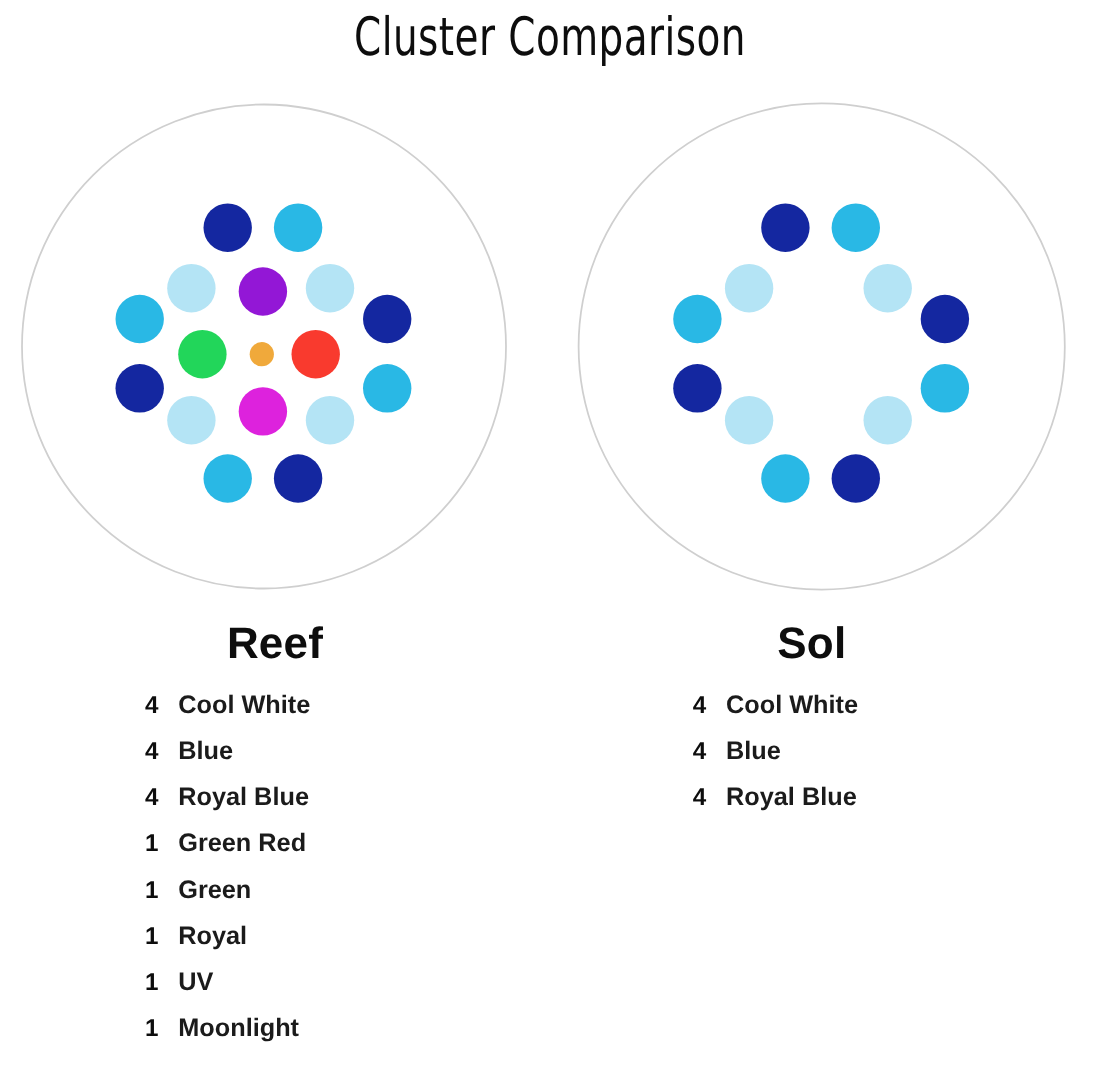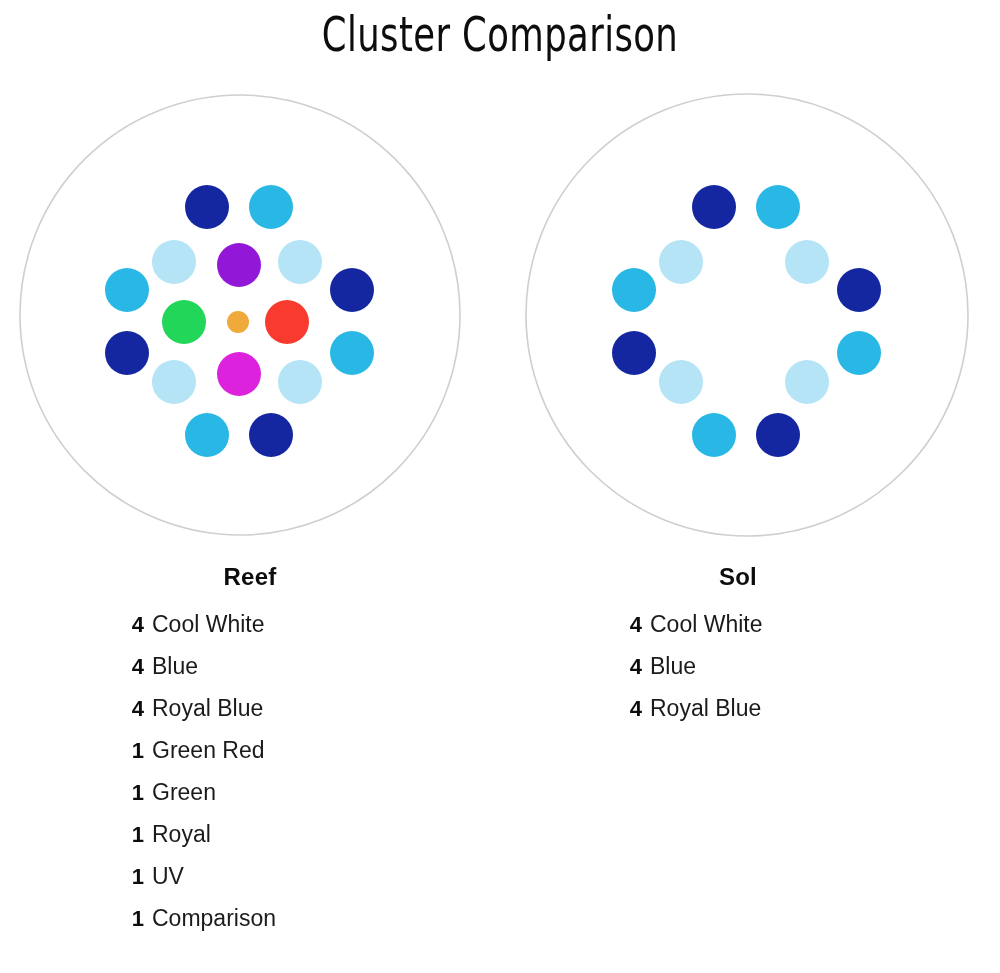--- a/index.html
+++ b/index.html
@@ -62,21 +62,21 @@
 
   
   .legend {
     position: absolute;
     left: 0;
     top: 565px;
     width: 500px;
   }
   .legend-title {
     text-align: center;
-    font-size: 24px;
+    font-size: 40px;
     font-weight: 700;
     letter-spacing: 0.2px;
     color: #0d0d0d;
     margin: 0 0 22px 0;
     line-height: 1;
   }
   .legend-rows {
     margin: 0;
     padding: 0;
     list-style: none;
@@ -93,22 +93,22 @@
 
   .legend-count {
     display: inline-block;
     min-width: 14px;
     font-weight: 700;
     font-size: 22px;
     text-align: right;
     color: #0d0d0d;
   }
   .legend-label {
-    margin-left: 8px;
-    font-weight: 400;
+    margin-left: 18px;
+    font-weight: 700;
     white-space: nowrap;
   }
 </style>
 </head>
 <body>
 
 <div id="page-title">Cluster Comparison</div>
 
 <div class="cluster-panel" id="panel-reef">
 
@@ -163,21 +163,21 @@
         <li class="legend-row">
           <span class="legend-count">1</span>
           <span class="legend-label">Royal</span>
         </li>
         <li class="legend-row">
           <span class="legend-count">1</span>
           <span class="legend-label">UV</span>
         </li>
         <li class="legend-row">
           <span class="legend-count">1</span>
-          <span class="legend-label">Comparison</span>
+          <span class="legend-label">Moonlight</span>
         </li>
       </ul>
   </div>
 
 </div>
 
 <div class="cluster-panel" id="panel-sol">
 
   <div class="cluster-canvas">
     <svg viewBox="0 0 500 470">

